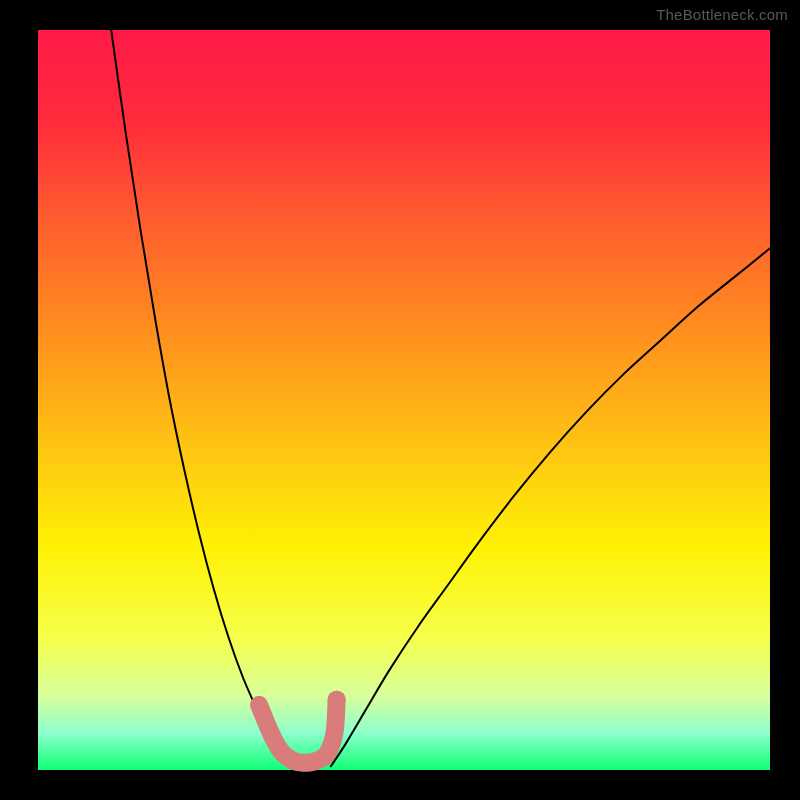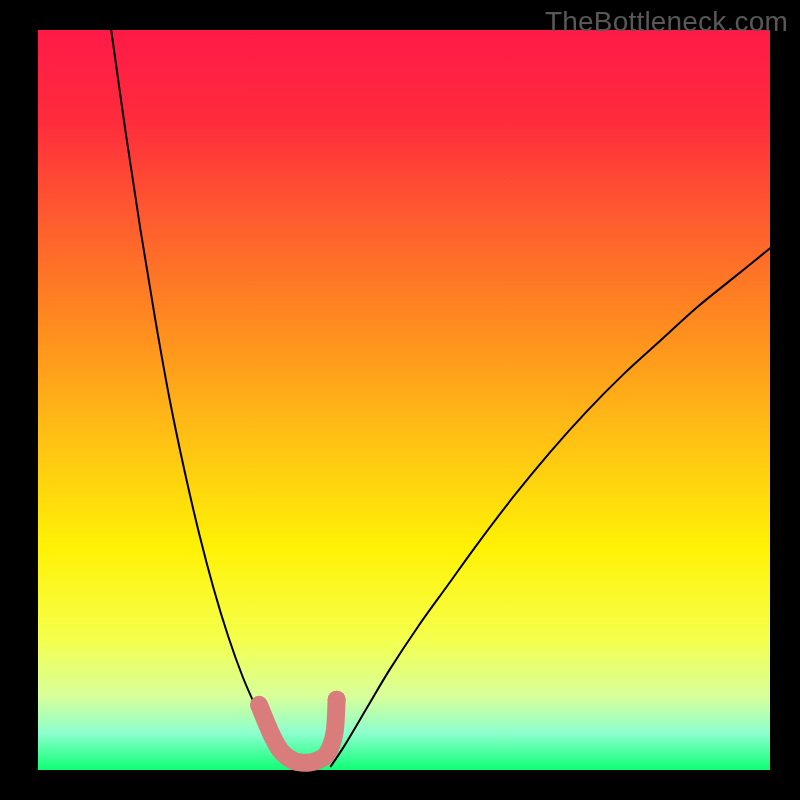--- a/index.html
+++ b/index.html
@@ -15,21 +15,21 @@
     position: relative;
     width: 800px;
     height: 800px;
     background: #000;
   }
   .watermark {
     position: absolute;
     top: 6px;
     right: 12px;
     color: #585858;
-    font-size: 28px;
+    font-size: 15px;
     font-weight: 500;
     letter-spacing: 0.2px;
     z-index: 5;
   }
   svg {
     position: absolute;
     top: 0;
     left: 0;
   }
 </style>

